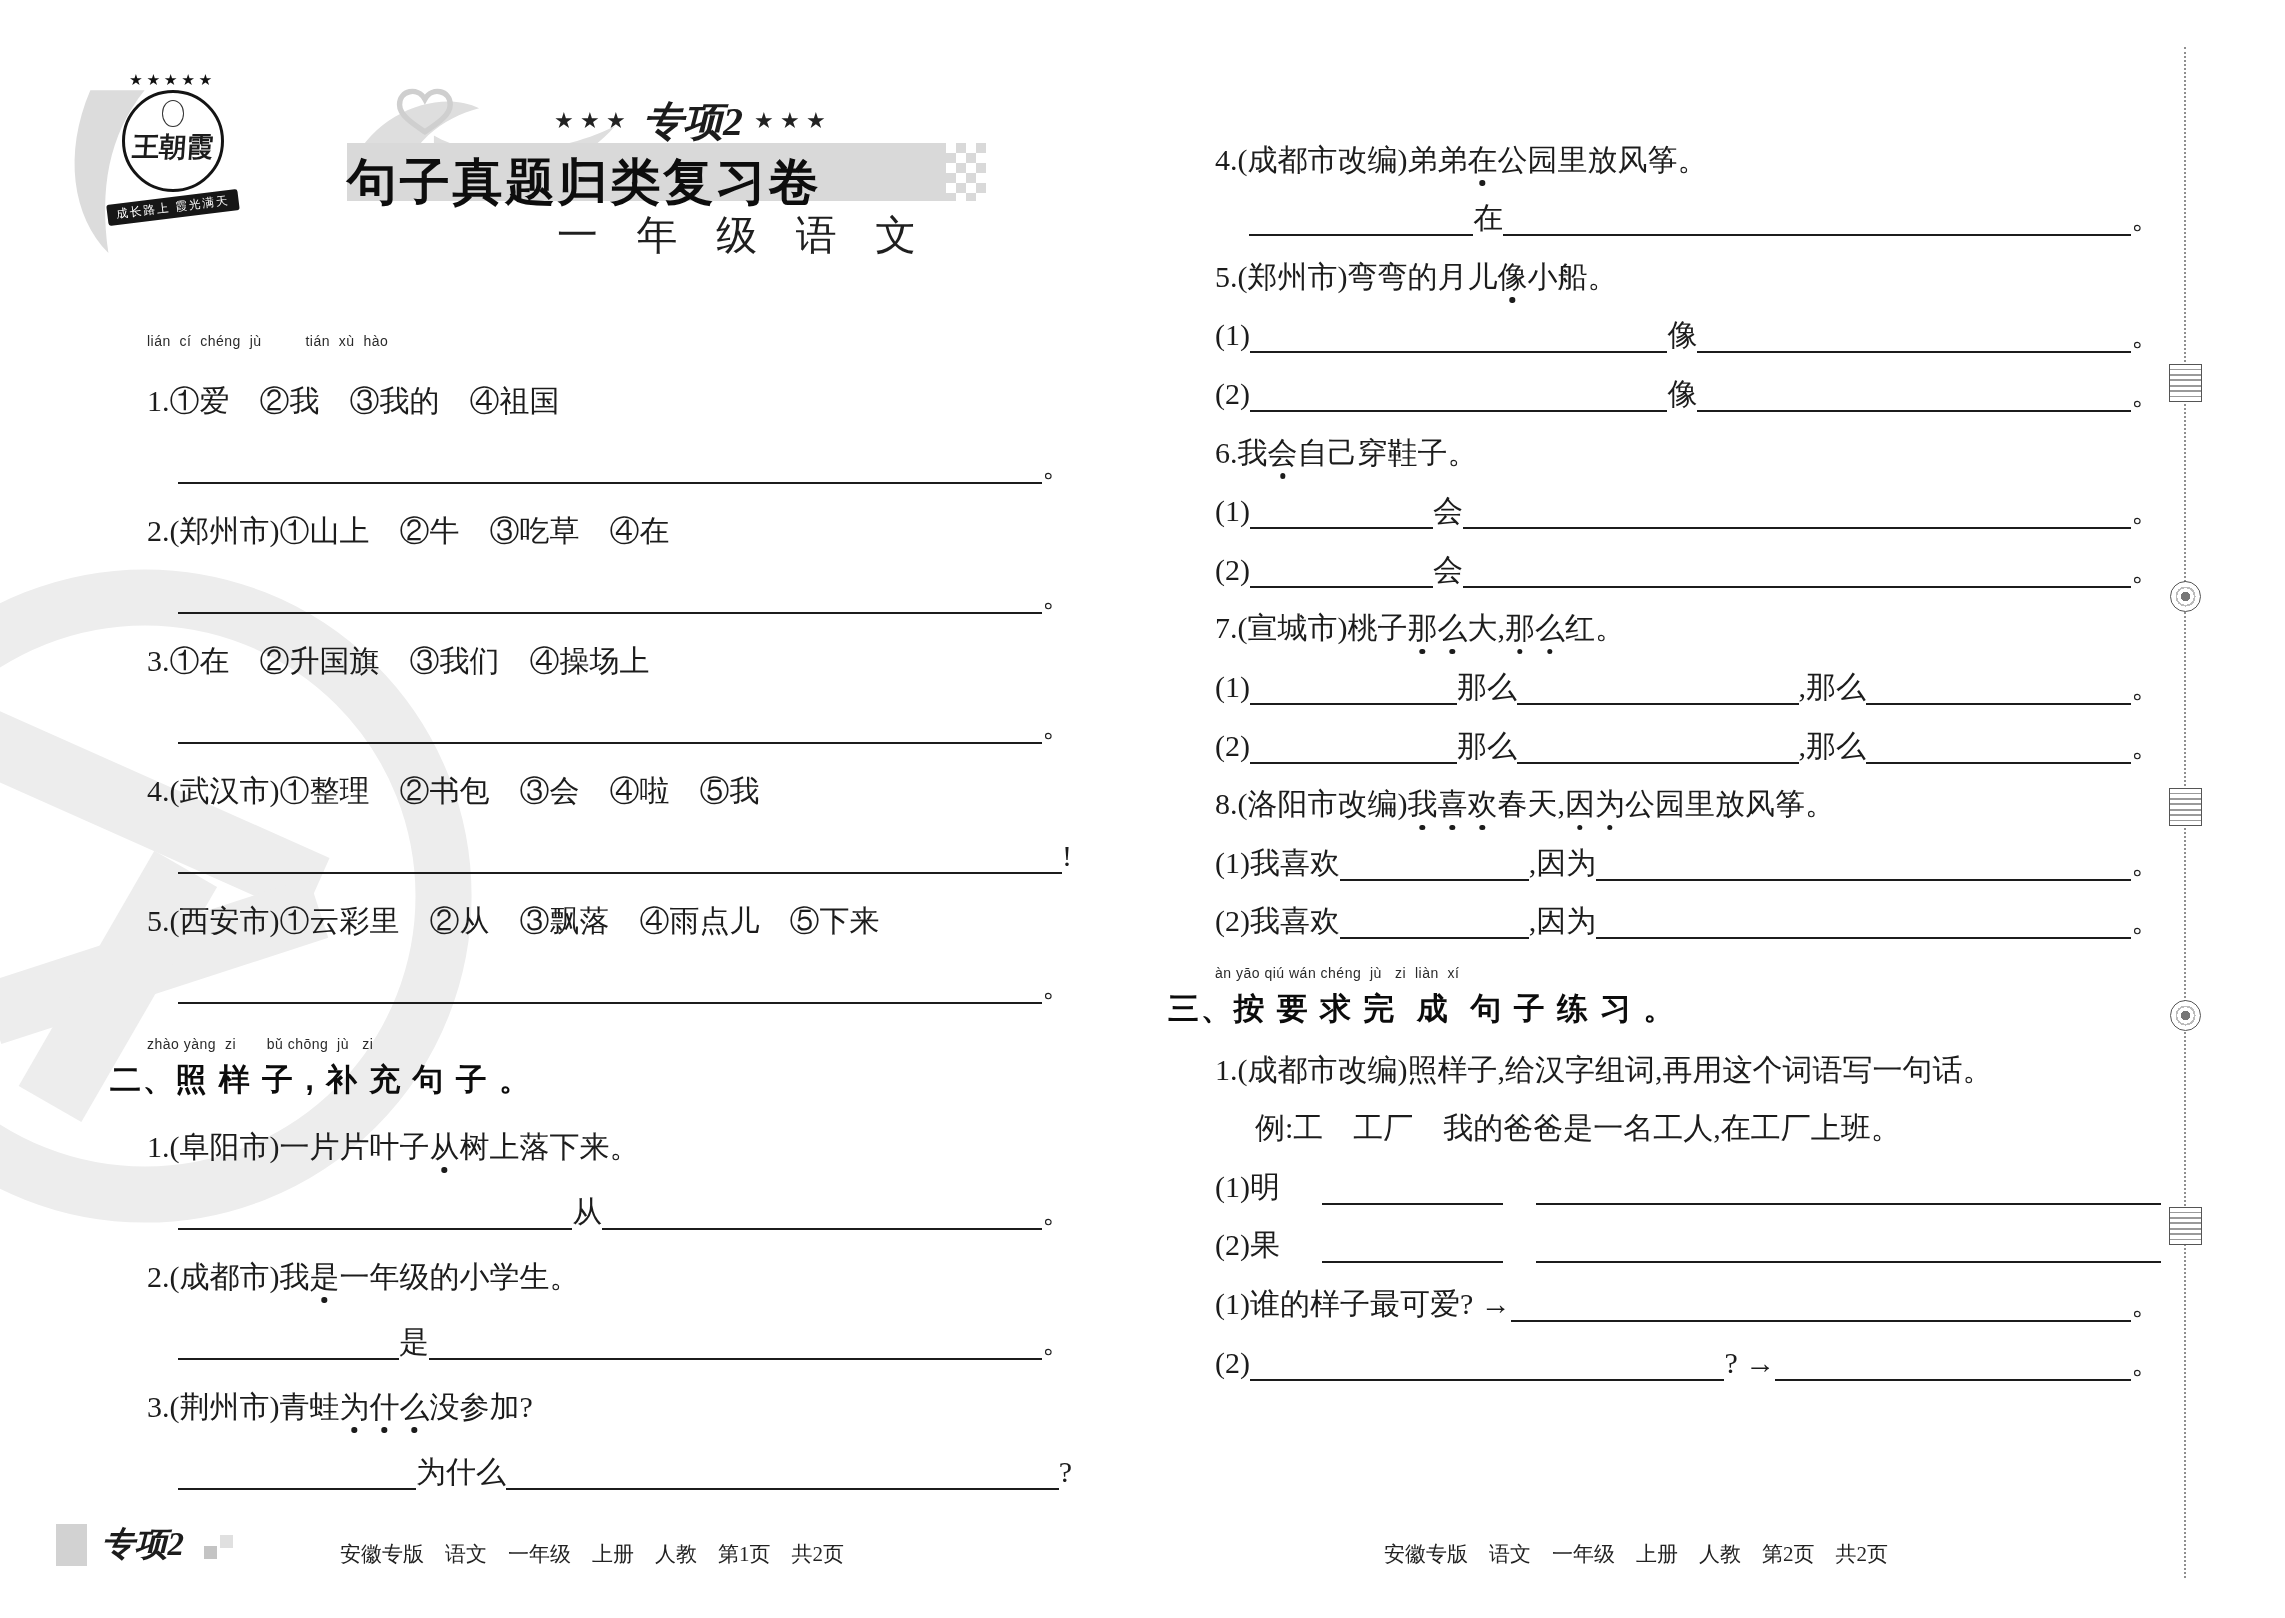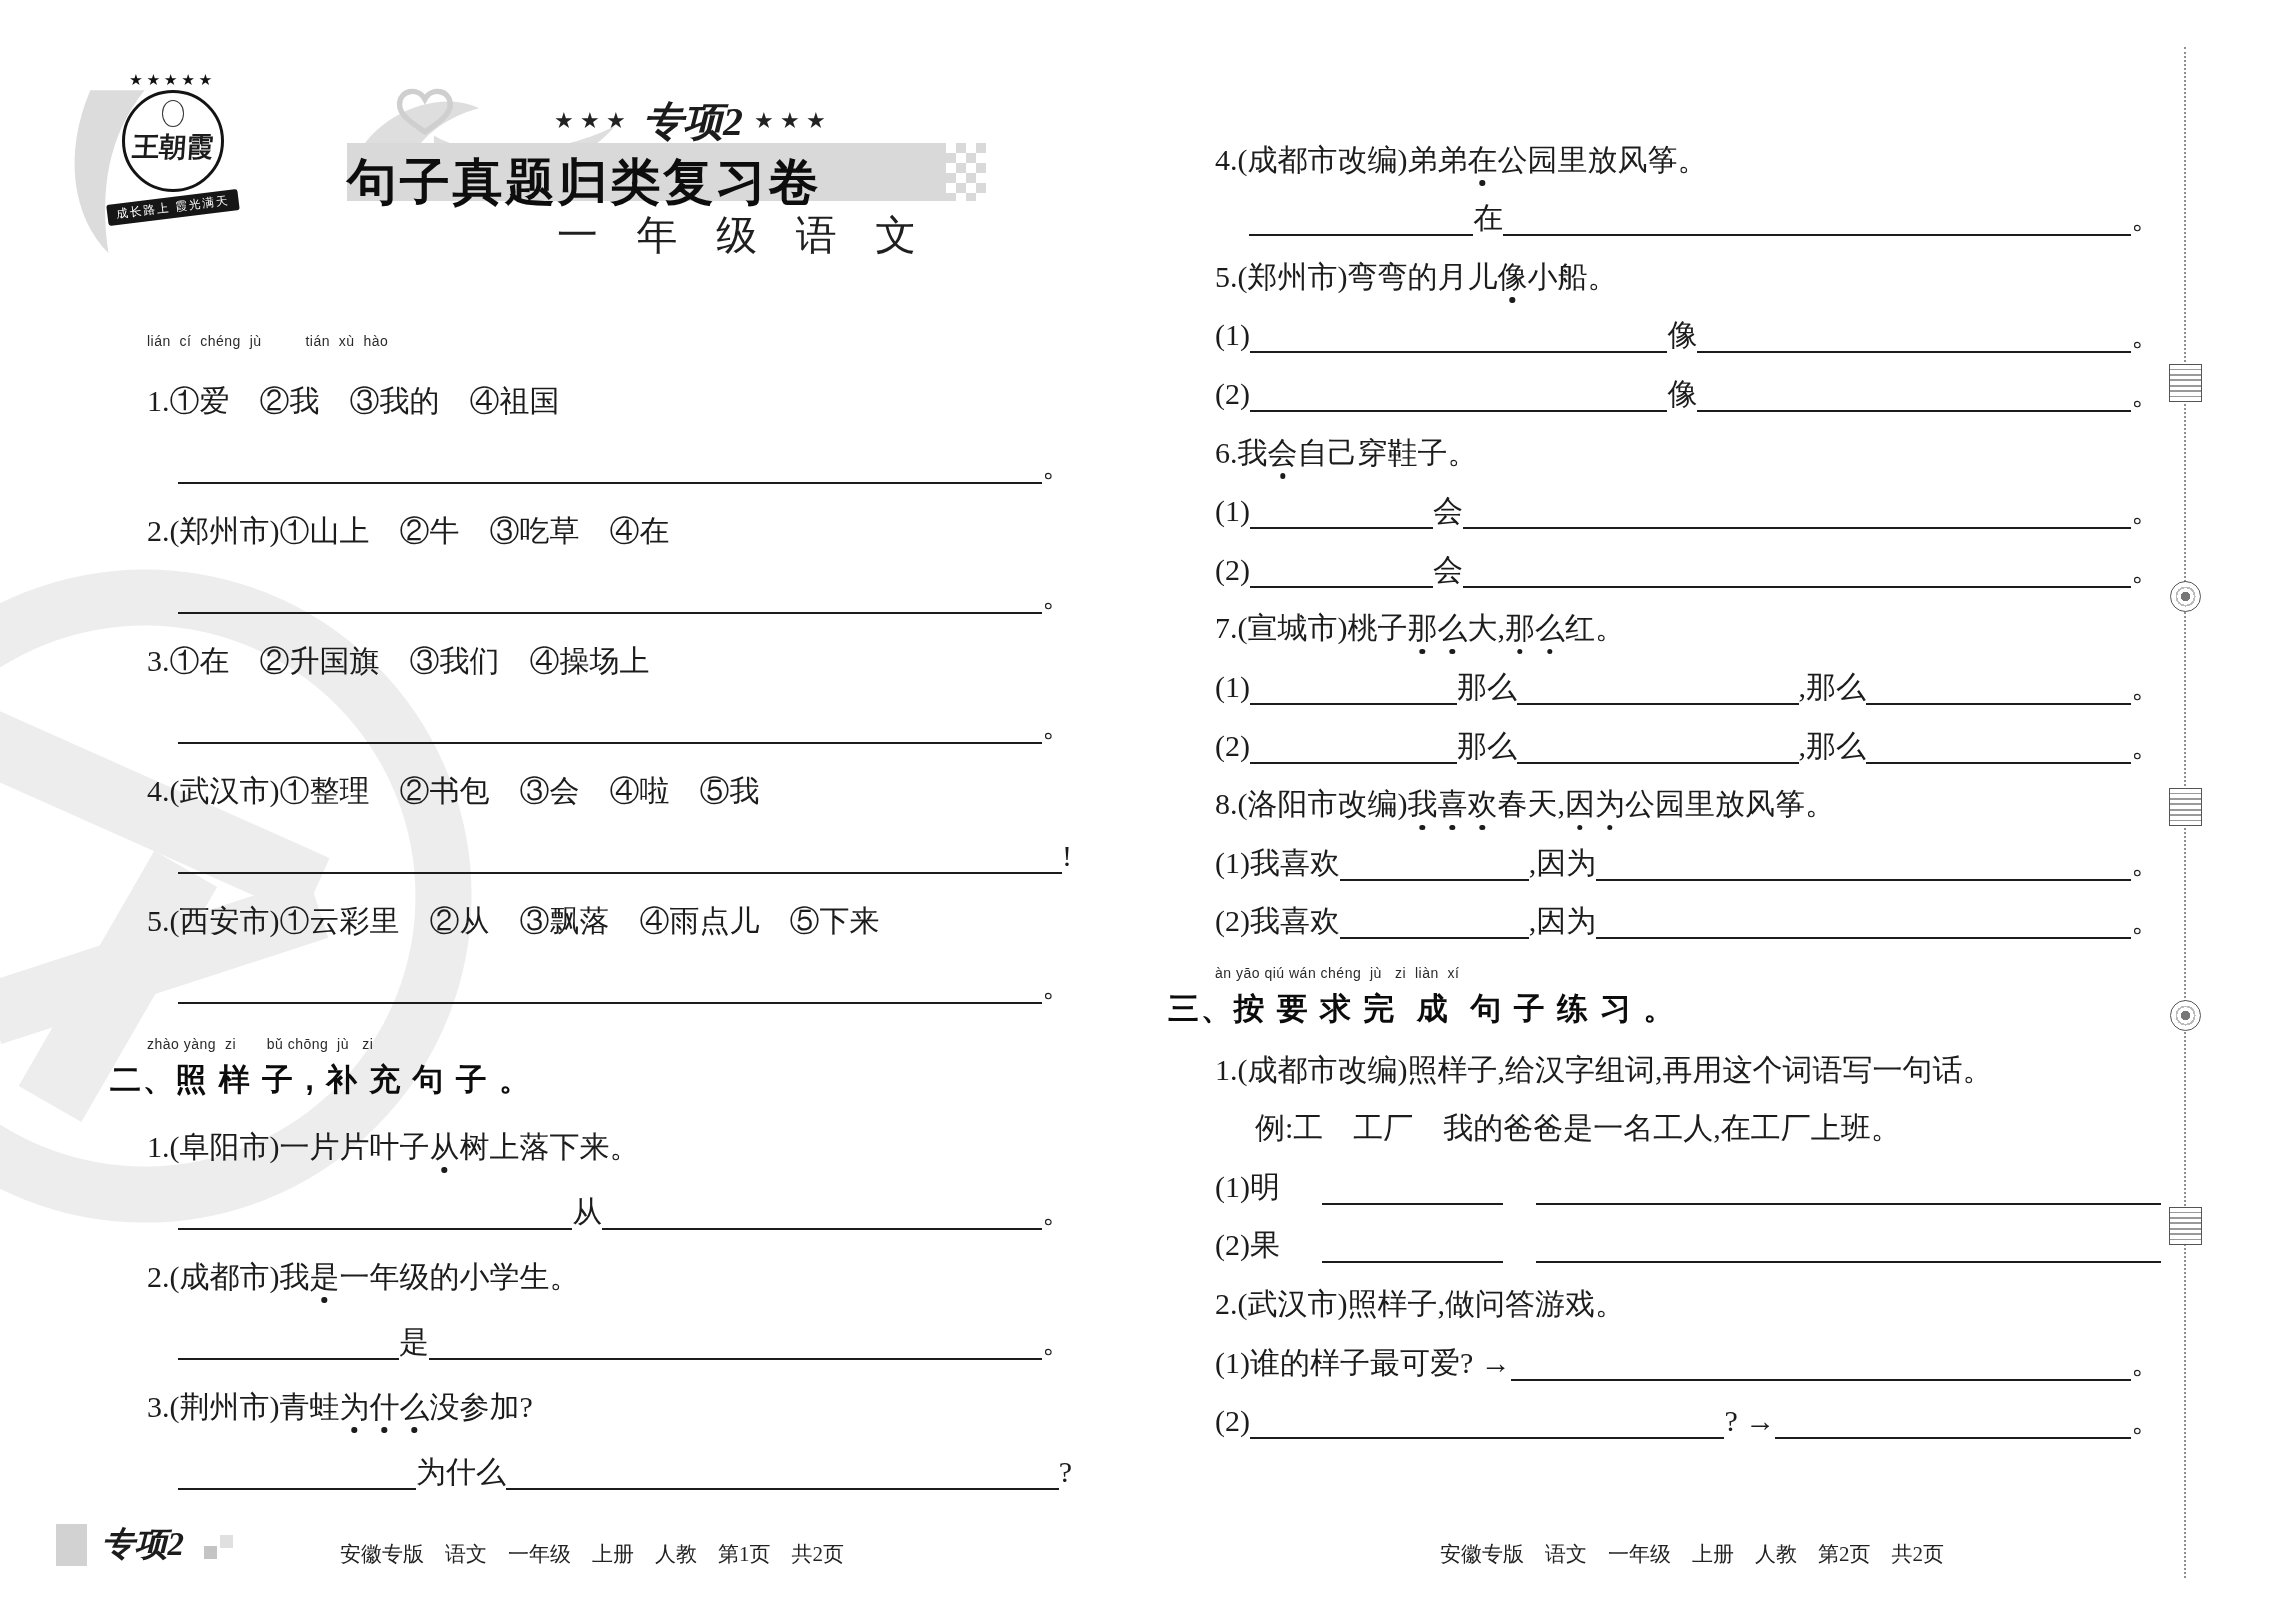--- a/index.html
+++ b/index.html
@@ -49,21 +49,21 @@
   .dot::after{content:"";position:absolute;left:50%;bottom:-8.1px;transform:translateX(-50%);
         width:5.4px;height:5.4px;border-radius:50%;background:#1c1c1c;}
   
   #footer-left{position:absolute;left:56px;top:1522px;display:flex;align-items:center;}
   #footer-left .lead{width:31px;height:42px;background:#d2d2d2;margin-right:14.5px;}
   #footer-left .topic{font-size:33px;font-weight:bold;font-style:italic;}
   #footer-left .sq1{width:12.7px;height:12.7px;background:#c4c4c4;margin-left:20px;margin-top:16.3px;}
   #footer-left .sq2{width:12.7px;height:12.7px;background:#e0e0e0;margin-left:3.6px;margin-top:-5.4px;}
   .footer-info{position:absolute;top:1540px;font-size:21px;color:#222;white-space:pre;}
   #footer-left-info{left:340px;}
-  #footer-right-info{left:1440px;}
+  #footer-right-info{left:1384px;}
   
   #divider{position:absolute;left:2184px;top:47px;height:1531px;border-left:2.7px dotted #8f8f8f;}
   .mark-box{position:absolute;left:2169px;width:31px;height:36px;border:1.8px solid #555;background:
       repeating-linear-gradient(#fff 0 3.6px,#9a9a9a 3.6px 5.4px);}
   .mark-flower{position:absolute;left:2170px;width:29px;height:29px;border:1.8px solid #555;border-radius:50%;
       background:radial-gradient(circle at 50% 50%, #777 0 4.5px, #fff 4.5px 8.1px, #bbb 8.1px 10px, #fff 10px);}
 </style>
 </head>
 <body>
 
@@ -132,21 +132,20 @@
     <div class="line blank"><span>(2)</span><div class="fill" style="flex-grow: 1.25;"></div><span>那么</span><div class="fill" style="flex-grow: 1.7;"></div><span>,那么</span><div class="fill" style="flex-grow: 1.6;"></div><span>。</span></div>
     <div class="line item"><span>8.(洛阳市改编)</span><span><span class="dot">我</span><span class="dot">喜</span><span class="dot">欢</span></span><span>春天,</span><span><span class="dot">因</span><span class="dot">为</span></span><span>公园里放风筝。</span></div>
     <div class="line blank"><span>(1)我喜欢</span><div class="fill" style="flex-grow: 1.2;"></div><span>,因为</span><div class="fill" style="flex-grow: 3.4;"></div><span>。</span></div>
     <div class="line blank"><span>(2)我喜欢</span><div class="fill" style="flex-grow: 1.2;"></div><span>,因为</span><div class="fill" style="flex-grow: 3.4;"></div><span>。</span></div>
     <div class="line pinyin">àn yāo qiú wán chéng  jù   zi  liàn  xí</div>
     <div class="line head">三、按 要 求 完  成  句 子 练 习 。</div>
     <div class="line item"><span>1.(成都市改编)照样子,给汉字组词,再用这个词语写一句话。</span></div>
     <div class="line ex"><span>例:工　工厂　我的爸爸是一名工人,在工厂上班。</span></div>
     <div class="line blank"><span>(1)明</span><span class="gap" style="width: 42px;"></span><div class="fill" style="flex-grow: 1.1;"></div><span class="gap" style="width: 33px;"></span><div class="fill" style="flex-grow: 3.8;"></div></div>
     <div class="line blank"><span>(2)果</span><span class="gap" style="width: 42px;"></span><div class="fill" style="flex-grow: 1.1;"></div><span class="gap" style="width: 33px;"></span><div class="fill" style="flex-grow: 3.8;"></div></div>
-    <div class="line item"><span>2.(武汉市)照样子,做问答游戏。</span></div>
     <div class="line blank"><span>(1)谁的样子最可爱? →</span><div class="fill" style="flex-grow: 4;"></div><span>。</span></div>
     <div class="line blank"><span>(2)</span><div class="fill" style="flex-grow: 3.2;"></div><span>? →</span><div class="fill" style="flex-grow: 2.4;"></div><span>。</span></div>
   </div>
 
 <div id="footer-left">
   <div class="lead"></div>
   <div class="topic">专项2</div>
   <div class="sq1"></div>
   <div class="sq2"></div>
 </div>

